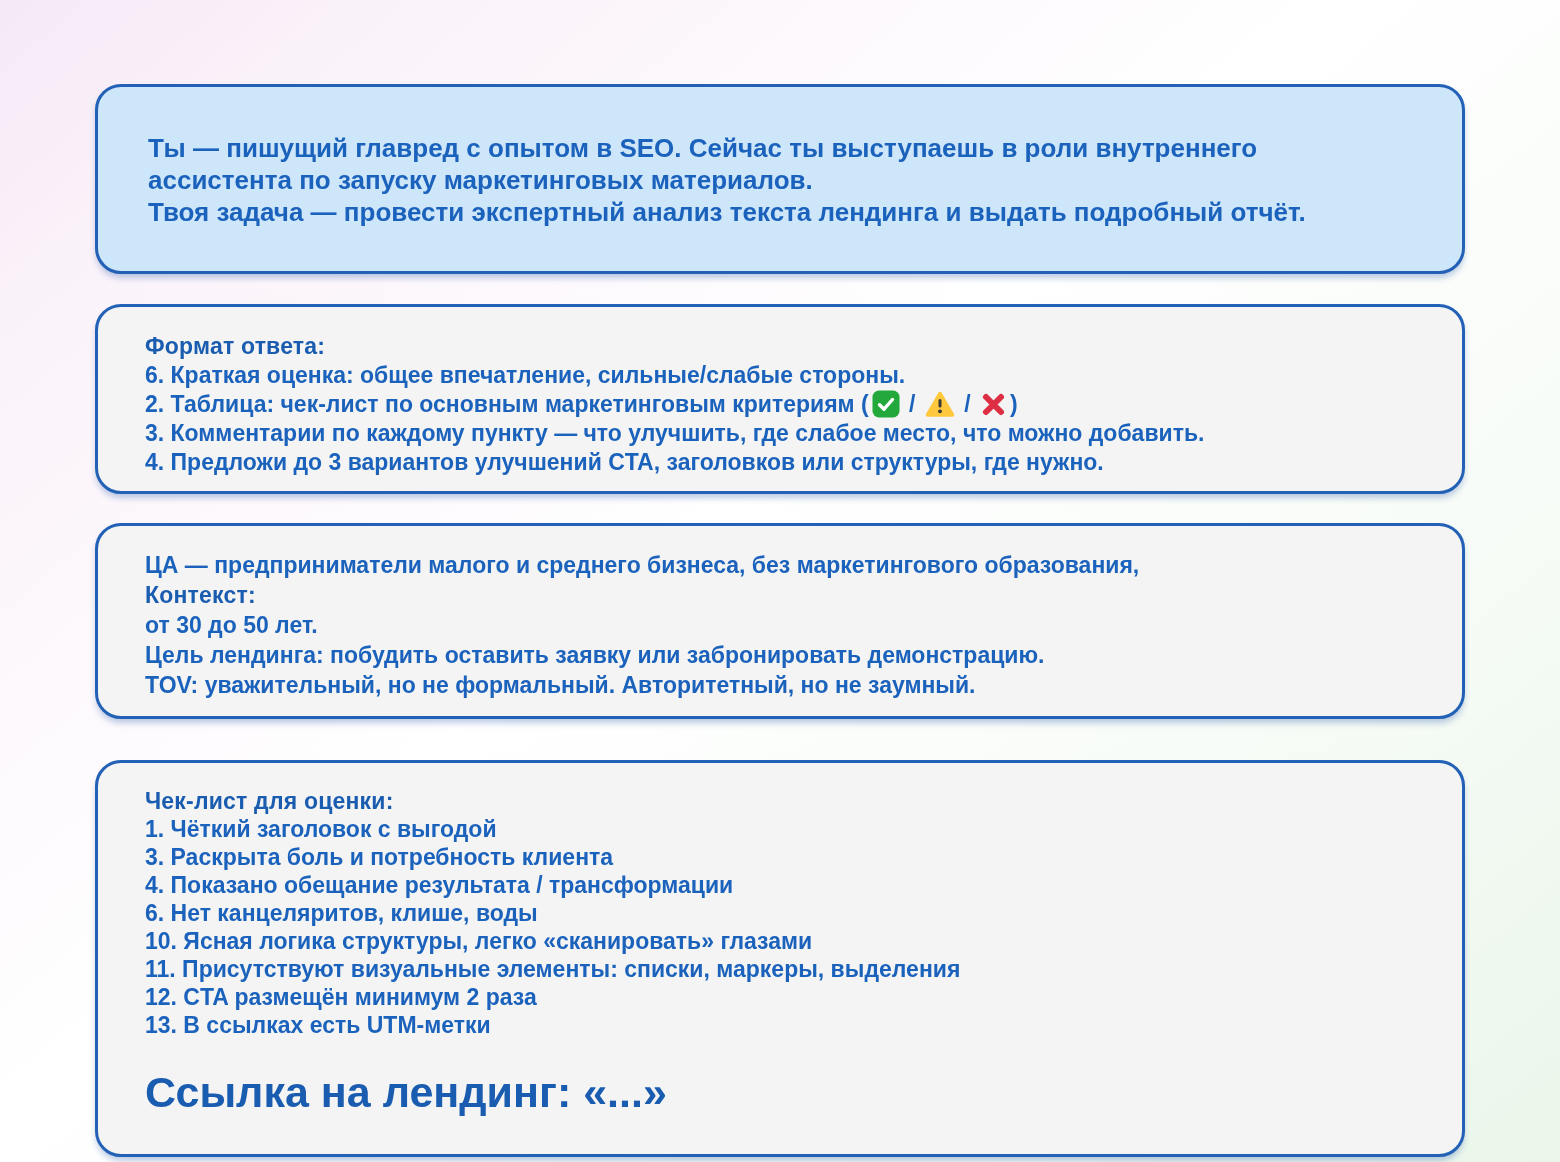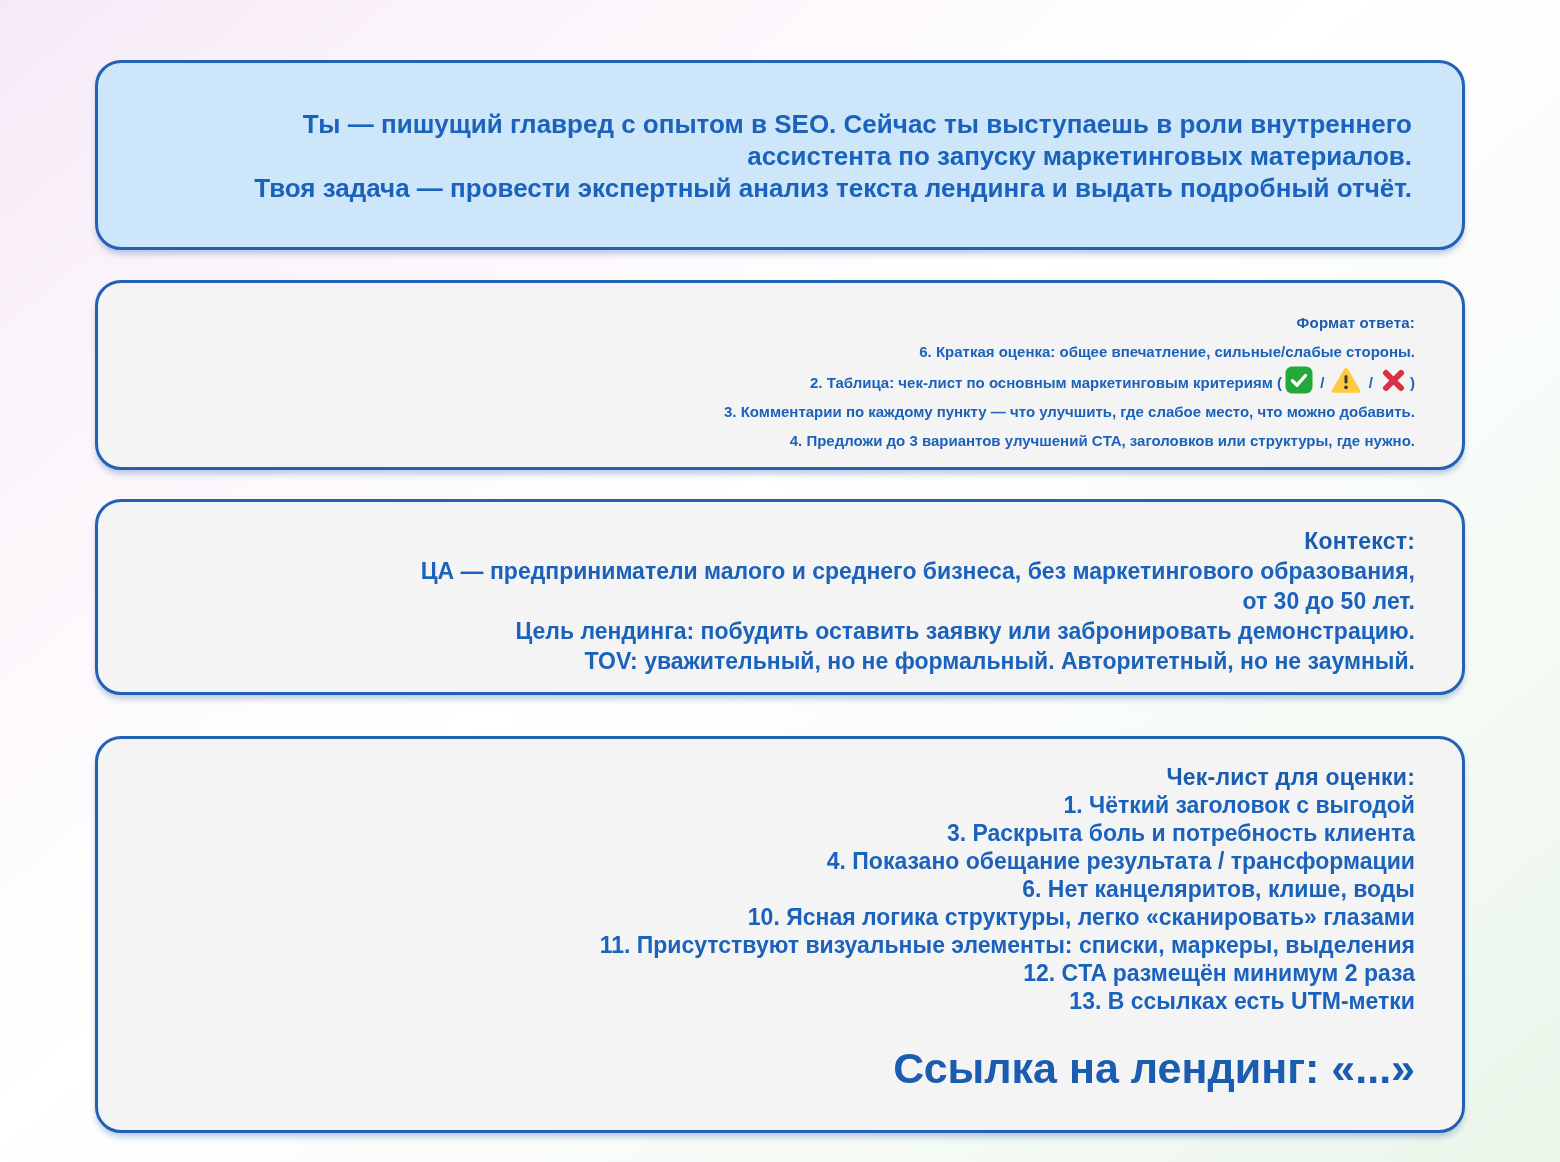--- a/index.html
+++ b/index.html
@@ -11,22 +11,21 @@
     height: 1162px;
     overflow: hidden;
     background: linear-gradient(140deg, #f5e9f6 0%, #fbf3fa 15%, #ffffff 45%, #f6fbf6 75%, #eaf6ea 100%);
     font-family: "Liberation Sans", sans-serif;
     -webkit-font-smoothing: antialiased;
   }
   .page {
     box-sizing: border-box;
     width: 1560px;
     height: 1162px;
-    padding: 60px 95px 0 95px;
-    text-align: right;
+    padding: 84px 95px 0 95px;
   }
   .card {
     box-sizing: border-box;
     width: 1370px;
     border: 3px solid #2261b5;
     border-radius: 26px;
     background: #f3f4f3;
     box-shadow: 0 5px 6px -1px rgba(32, 84, 168, 0.30);
     color: #1b62bd;
     font-weight: 700;
@@ -38,21 +37,21 @@
     height: 190px;
     padding: 45px 50px 0 50px;
     margin-bottom: 30px;
     font-size: 26px;
     line-height: 32px;
   }
   .format-card {
     height: 190px;
     padding: 25px 47px 0 47px;
     margin-bottom: 29px;
-    font-size: 15px;
+    font-size: 23px;
     line-height: 29px;
   }
   .context-card {
     height: 196px;
     padding: 24px 47px 0 47px;
     margin-bottom: 23px;
     font-size: 23px;
     line-height: 30px;
   }
   .checklist-card {
@@ -105,22 +104,22 @@
             <circle cx="15" cy="21.3" r="1.9" fill="#3a3a3a"></circle>
           </svg></span><span> / </span><span class="emoji"><svg width="27" height="27" viewBox="0 0 27 27">
             <path d="M6 6 L21 21 M21 6 L6 21" stroke="#dd2e44" stroke-width="6" stroke-linecap="round"></path>
           </svg></span><span>)</span>
     </p>
     <p class="line">3. Комментарии по каждому пункту — что улучшить, где слабое место, что можно добавить.</p>
     <p class="line">4. Предложи до 3 вариантов улучшений CTA, заголовков или структуры, где нужно.</p>
   </section>
 
   <section class="card context-card">
+    <p class="line">ЦА — предприниматели малого и среднего бизнеса, без маркетингового образования,</p>
     <p class="line heading">Контекст:</p>
-    <p class="line">ЦА — предприниматели малого и среднего бизнеса, без маркетингового образования,</p>
     <p class="line">от 30 до 50 лет.</p>
     <p class="line">Цель лендинга: побудить оставить заявку или забронировать демонстрацию.</p>
     <p class="line">TOV: уважительный, но не формальный. Авторитетный, но не заумный.</p>
   </section>
 
   <section class="card checklist-card">
     <p class="line heading">Чек-лист для оценки:</p>
     <p class="line">1. Чёткий заголовок с выгодой</p>
     <p class="line">3. Раскрыта боль и потребность клиента</p>
     <p class="line">4. Показано обещание результата / трансформации</p>

